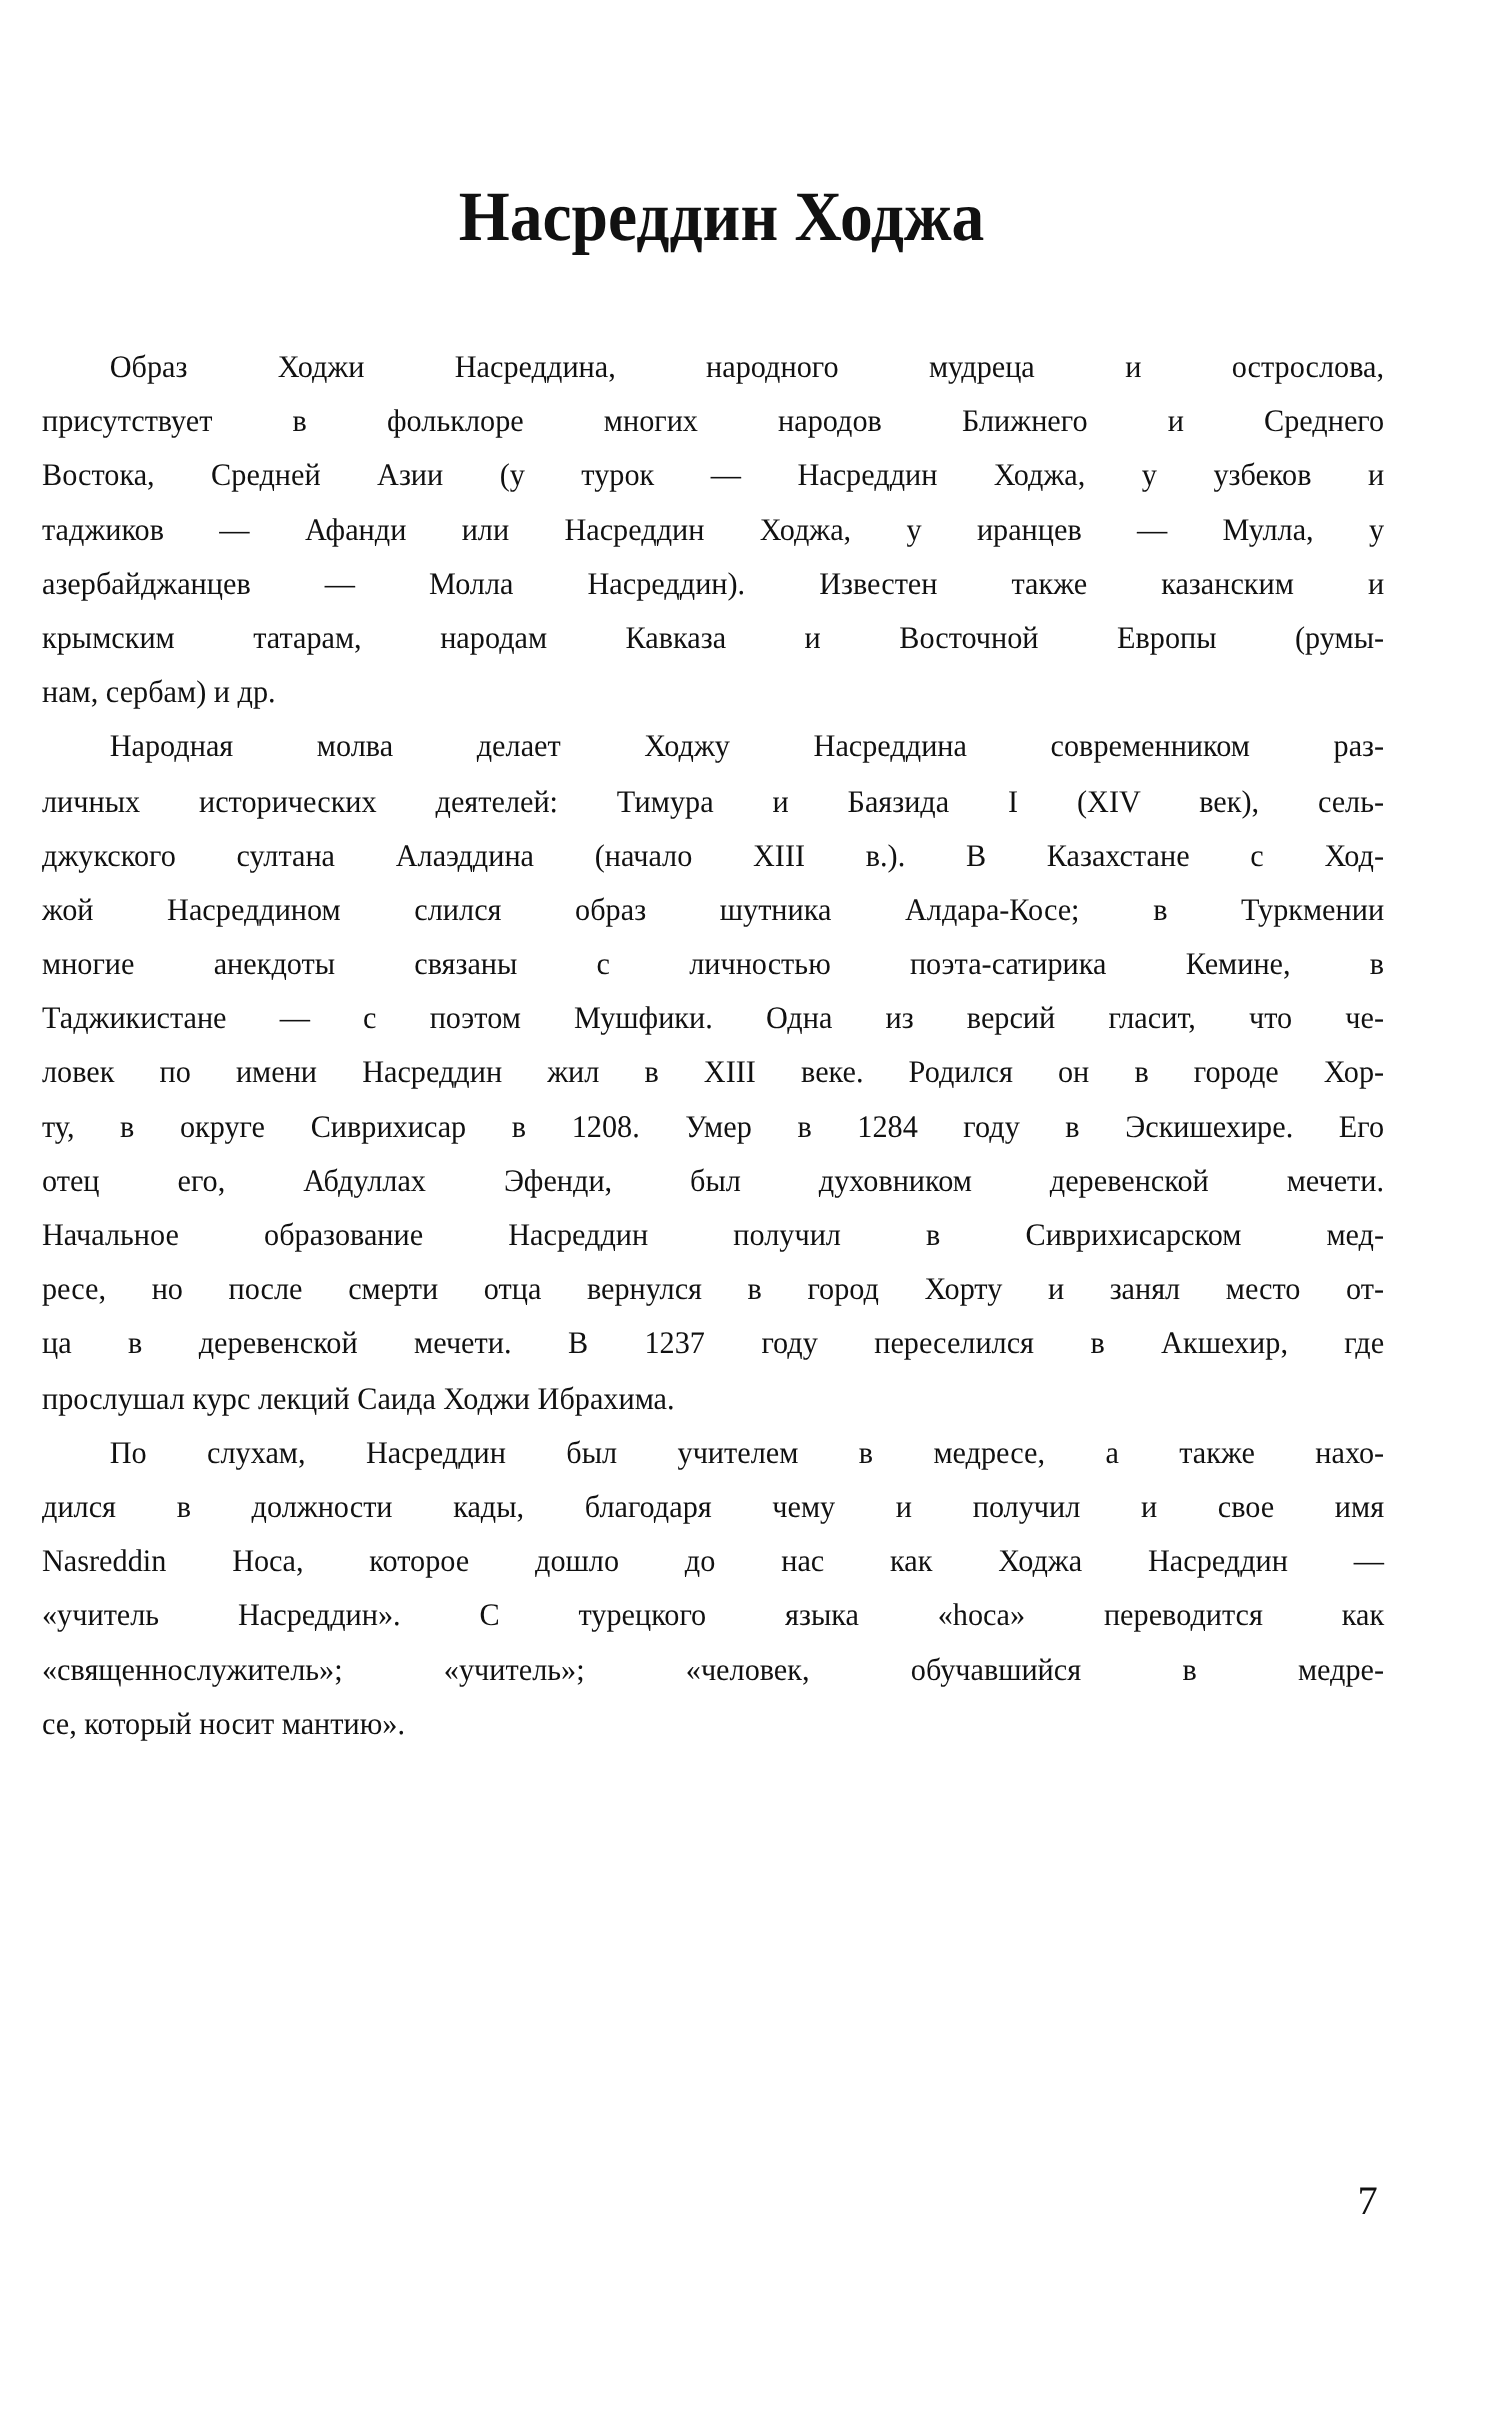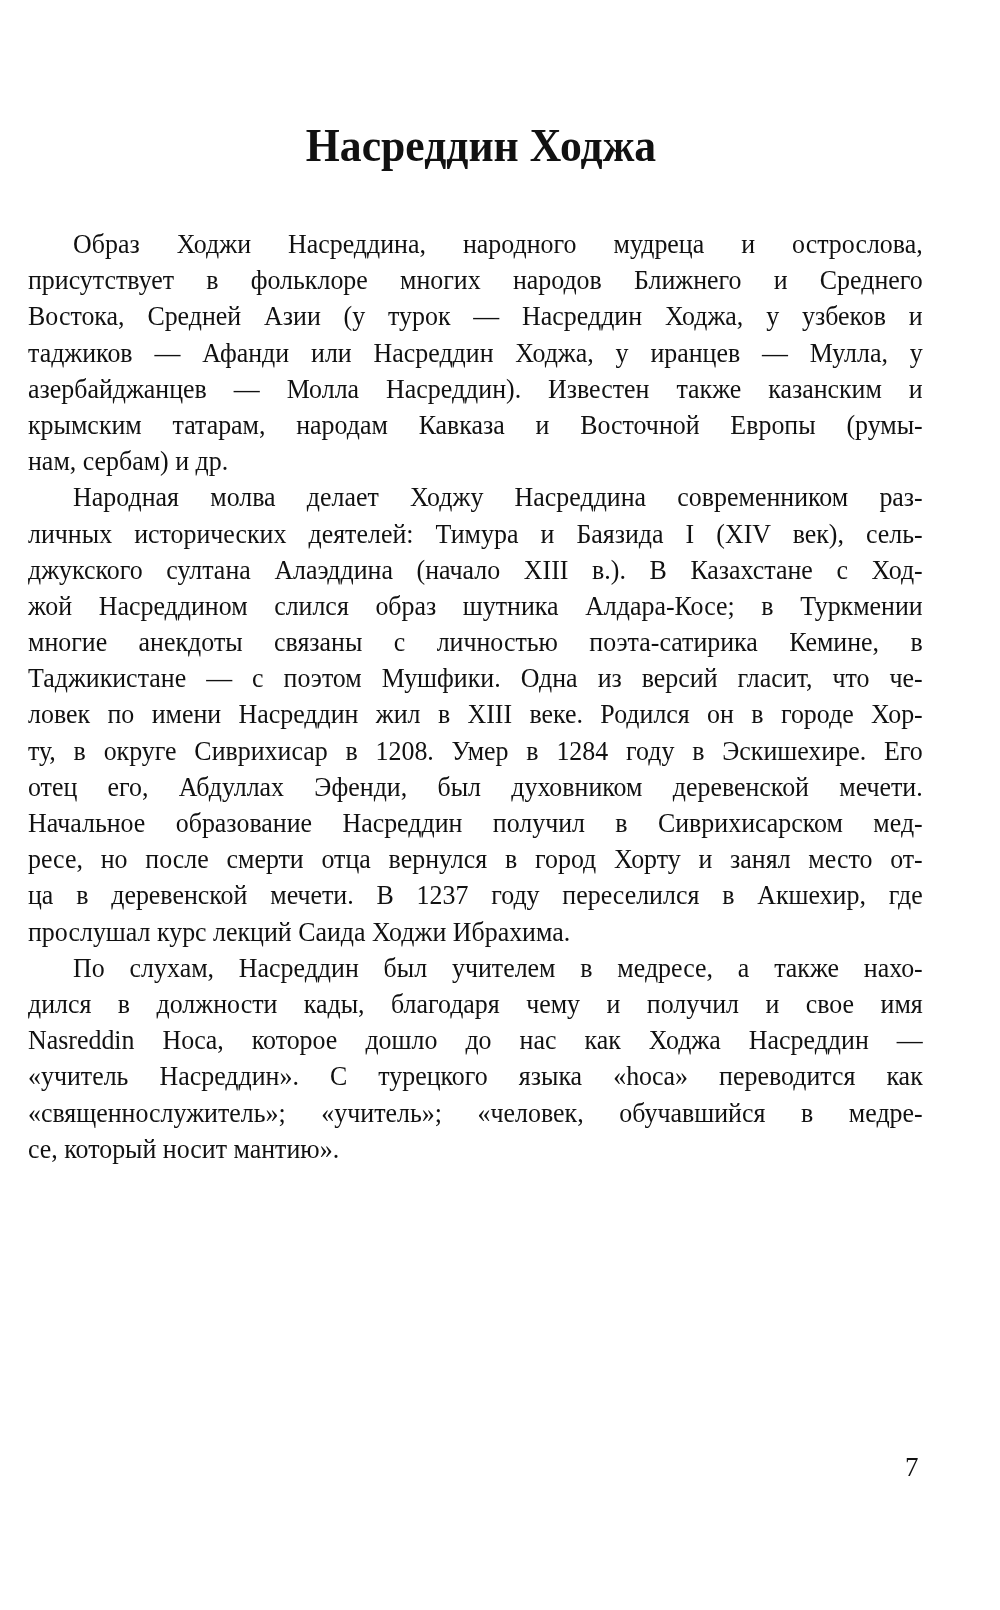--- a/index.html
+++ b/index.html
@@ -35,21 +35,21 @@
       transform: scaleX(0.93);
       transform-origin: 481px 0;
       margin: 0;
       color: #111;
     }
     .body-text {
       position: absolute;
       left: 28px;
       top: 226px;
       width: 895px;
-      font-size: 27px;
+      font-size: 21px;
       line-height: 36.2px;
     }
     .line {
       display: block;
       white-space: nowrap;
       text-align: justify;
       text-align-last: justify;
       height: 36.2px;
       transform: scaleX(0.96);
       transform-origin: 0 0;

